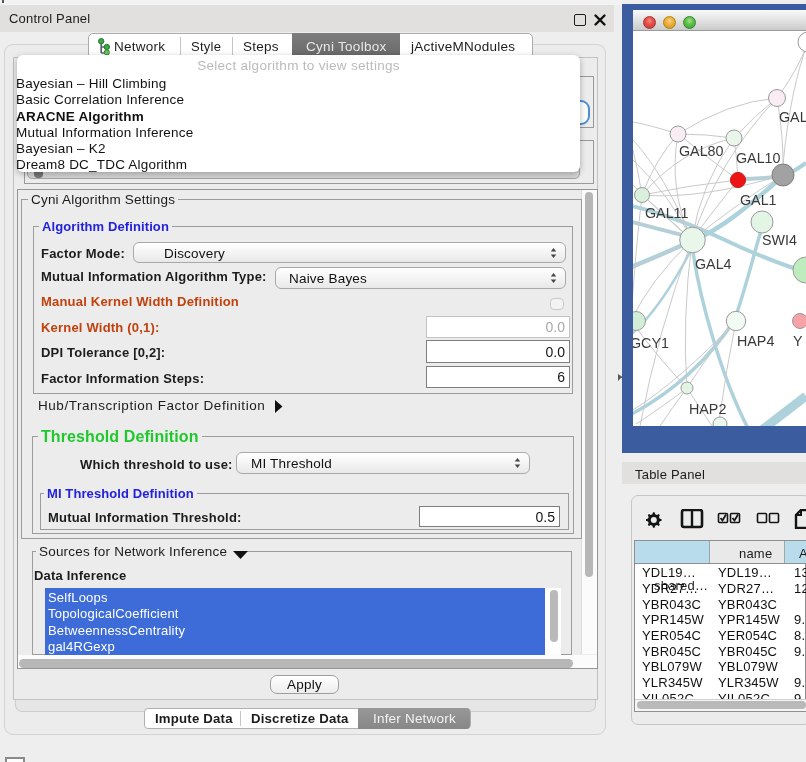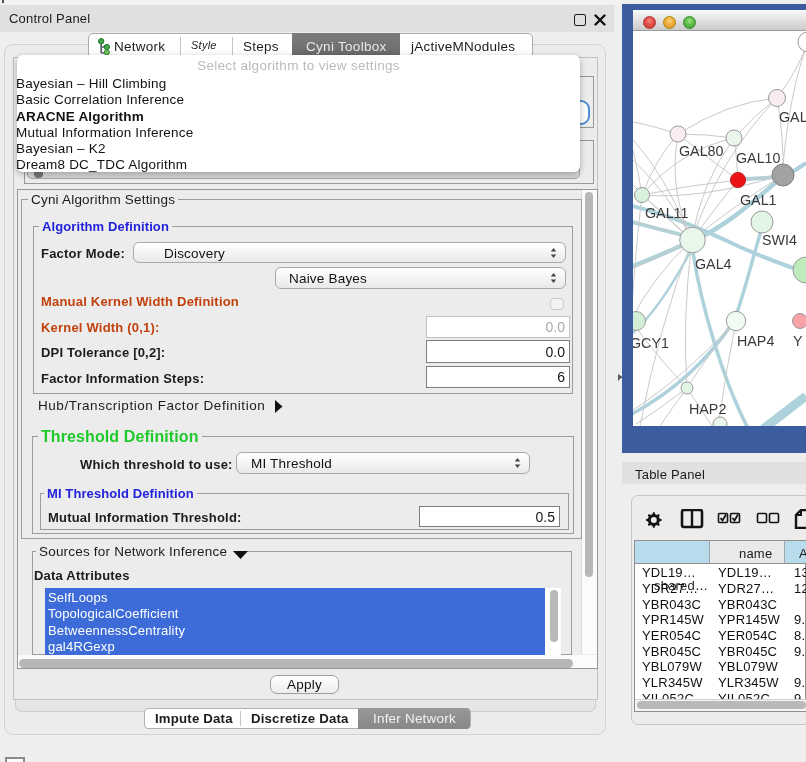--- a/index.html
+++ b/index.html
@@ -38,21 +38,21 @@
   <div class="abs" style="left:292px;top:33px;width:108px;height:26px;background:linear-gradient(#7d7d7d,#676767);"></div>
   <div class="abs" style="left:180px;top:37px;width:1px;height:18px;background:#c4c4c4;"></div>
   <div class="abs" style="left:232px;top:37px;width:1px;height:18px;background:#c4c4c4;"></div>
   <svg class="abs" style="left:96px;top:37px;" width="16" height="18" viewBox="0 0 16 18">
     <path d="M5.2 6 L5.2 16 M5.2 10 L9.5 10 M5.2 16 L9.5 16" stroke="#596070" stroke-width="1.7" fill="none"></path>
     <circle cx="5.2" cy="4.2" r="2.7" fill="#44a44c" stroke="#1f7c2b" stroke-width="1"></circle>
     <circle cx="10.8" cy="10" r="2.7" fill="#44a44c" stroke="#1f7c2b" stroke-width="1"></circle>
     <circle cx="10.8" cy="15.4" r="2.6" fill="#6fbf5e" stroke="#2f8c36" stroke-width="1"></circle>
   </svg>
   <div class="abs lbl" style="left:114px;top:39px;font-size:13.5px;letter-spacing:0.25px;">Network</div>
-  <div class="abs lbl" style="left:191px;top:39px;font-size:11px;letter-spacing:0.25px;font-style:italic;">Style</div>
+  <div class="abs lbl" style="left:191px;top:39px;font-size:13px;letter-spacing:0.25px;">Style</div>
   <div class="abs lbl" style="left:243px;top:39px;font-size:13.5px;letter-spacing:0.25px;">Steps</div>
   <div class="abs lbl" style="left:306px;top:39px;color:#e8e8e8;font-size:13.5px;letter-spacing:0.3px;">Cyni Toolbox</div>
   <div class="abs lbl" style="left:411px;top:39px;font-size:13.5px;letter-spacing:0.25px;">jActiveMNodules</div>
 
   <div class="gbox" style="left:24px;top:76px;width:570px;height:52px;border-color:#9a9a9a;"></div>
   <div class="abs" style="left:556px;top:100px;width:34px;height:25px;border:2.5px solid #4e8ed2;border-radius:9px;background:#fff;box-sizing:border-box;"></div>
   <div class="gbox" style="left:24px;top:140px;width:570px;height:44px;border-color:#9a9a9a;"></div>
   <div class="abs" style="left:27px;top:158px;width:553px;height:21px;background:linear-gradient(#f5f5f5,#d4d4d4);border:1px solid #a5a5a5;border-radius:5px;box-sizing:border-box;"></div>
   <div class="abs" style="left:34px;top:168px;width:9px;height:10px;background:#787878;border-radius:4px;"></div>
 
@@ -75,20 +75,21 @@
   <div class="gtitle" style="left:39px;top:220px;color:#2222dd;font-size:13px;font-weight:bold;letter-spacing:0.1px;">Algorithm Definition</div>
 
   <div class="abs lbl bold" style="left:41px;top:246px;">Factor Mode:</div>
   <div class="combo" style="left:133px;top:242px;width:433px;height:21px;">
     <div class="ctext" style="left:30px;">Discovery</div>
     <svg class="steppers" viewBox="0 0 9 14">
         <path d="M4.5 0.5 L8 5 L1 5 Z" fill="#444"></path>
         <path d="M4.5 13.5 L8 9 L1 9 Z" fill="#444"></path>
       </svg>
   </div>
+  <div class="abs lbl bold" style="left:41px;top:269px;">Mutual Information Algorithm Type:</div>
   <div class="combo" style="left:275px;top:267px;width:291px;height:22px;">
     <div class="ctext" style="left:13px;">Naive Bayes</div>
     <svg class="steppers" viewBox="0 0 9 14">
         <path d="M4.5 0.5 L8 5 L1 5 Z" fill="#444"></path>
         <path d="M4.5 13.5 L8 9 L1 9 Z" fill="#444"></path>
       </svg>
   </div>
   <div class="abs lbl bold dis" style="left:41px;top:294px;">Manual Kernel Width Definition</div>
   <div class="abs" style="left:550px;top:297.5px;width:14px;height:12px;background:#f3f3f3;border:1px solid #c9c9c9;border-radius:4px;box-sizing:border-box;"></div>
   <div class="abs lbl bold dis" style="left:41px;top:320px;">Kernel Width (0,1):</div>
@@ -117,21 +118,21 @@
   <div class="gbox" style="left:40px;top:493px;width:529px;height:37px;"></div>
   <div class="gtitle" style="left:44px;top:487px;color:#2222dd;font-size:13px;font-weight:bold;letter-spacing:0.1px;">MI Threshold Definition</div>
   <div class="abs lbl bold" style="left:48px;top:510px;">Mutual Information Threshold:</div>
   <div class="field" style="left:419px;top:506px;width:141px;height:21px;border:1px solid #7e7e7e;">0.5</div>
 
   <div class="gbox" style="left:32px;top:551px;width:540px;height:104px;"></div>
   <div class="gtitle" style="left:36px;top:545px;color:#1c1c1c;">Sources for Network Inference&nbsp;&nbsp;&nbsp;&nbsp;</div>
   <svg class="abs" style="left:233px;top:551px;" width="15" height="8" viewBox="0 0 15 8">
       <path d="M0 0 L15 0 L7.5 8 Z" fill="#111"></path>
     </svg>
-  <div class="abs lbl bold" style="left:34px;top:568px;">Data Attributes</div>
+  <div class="abs lbl bold" style="left:34px;top:568px;">Data Inference</div>
 
   <div class="abs" style="left:45px;top:588px;width:516px;height:67px;background:#fff;"></div>
   <div class="abs" style="left:45px;top:588px;width:500px;height:67px;background:#3d6cd8;"></div>
   <div class="abs" style="left:48px;top:589.5px;font-size:13px;letter-spacing:0.2px;color:#fff;line-height:16.5px;white-space:nowrap;">SelfLoops<br>TopologicalCoefficient<br>BetweennessCentrality<br>gal4RGexp</div>
   <div class="abs" style="left:549.5px;top:590px;width:8.5px;height:52px;background:#b9b9b9;border-radius:4px;"></div>
 
   <div class="abs" style="left:15px;top:700px;width:581px;height:12px;background:#e6e6e6;border:1px solid #cdcdcd;border-top:none;border-radius:0 0 7px 7px;box-sizing:border-box;"></div>
 
   <div class="abs" style="left:270px;top:675px;width:69px;height:19px;background:linear-gradient(#ffffff,#ededed);border:1px solid #9e9e9e;border-radius:7px;box-sizing:border-box;text-align:center;font-size:13.5px;letter-spacing:0.2px;color:#111;line-height:17px;">Apply</div>
 

